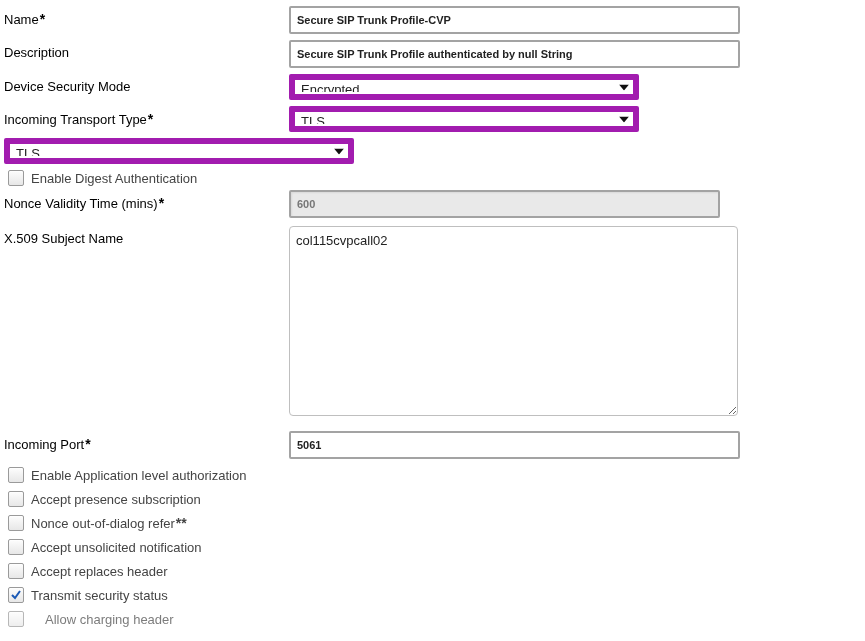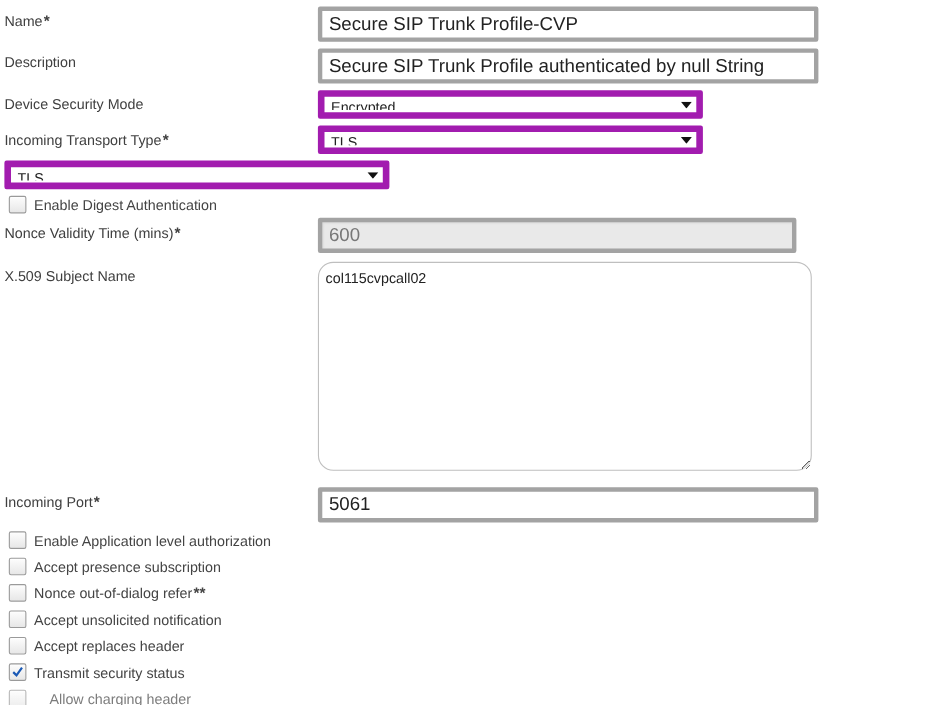--- a/index.html
+++ b/index.html
@@ -18,41 +18,42 @@
     overflow: hidden;
   }
   .row {
     display: flex;
     align-items: flex-start;
     margin-bottom: 6px;
   }
   .label-col {
     width: 285px;
     padding-top: 5px;
-    color: #404040;
+    color: #000000;
   }
   .field-col {
     flex: 0 0 auto;
   }
   .req {
     font-weight: bold;
     font-size: 14px;
     margin-left: 1px;
   }
   input[type="text"].text-input {
     width: 435px;
     height: 22px;
     padding: 1px 6px;
     font-family: Verdana, Geneva, sans-serif;
-    font-size: 17px;
+    font-size: 11px;
     color: #222;
-    border: 4px solid #a3a3a3;
+    border: 2px solid #a3a3a3;
     border-radius: 2px;
     background: #fff;
     box-sizing: content-box;
+    font-weight: bold;
   }
   input[type="text"].text-input[disabled] {
     background: #e9e9e9;
     color: #777;
     box-shadow: inset 1px 1px 2px rgba(0,0,0,0.07);
   }
   .select {
     position: relative;
     display: inline-block;
   }
@@ -80,21 +81,21 @@
   }
   .select .arrow svg { display: block; }
   textarea.ta {
     width: 449px;
     height: 190px;
     padding: 6px;
     font-family: Verdana, Geneva, sans-serif;
     font-size: 13px;
     color: #222;
     border: 1px solid #bfbfbf;
-    border-radius: 14px;
+    border-radius: 4px;
     background: #fff;
     resize: both;
     box-sizing: border-box;
   }
   .check-row {
     display: flex;
     align-items: center;
     margin: 8px 0 4px 4px;
   }
   .checkbox {

